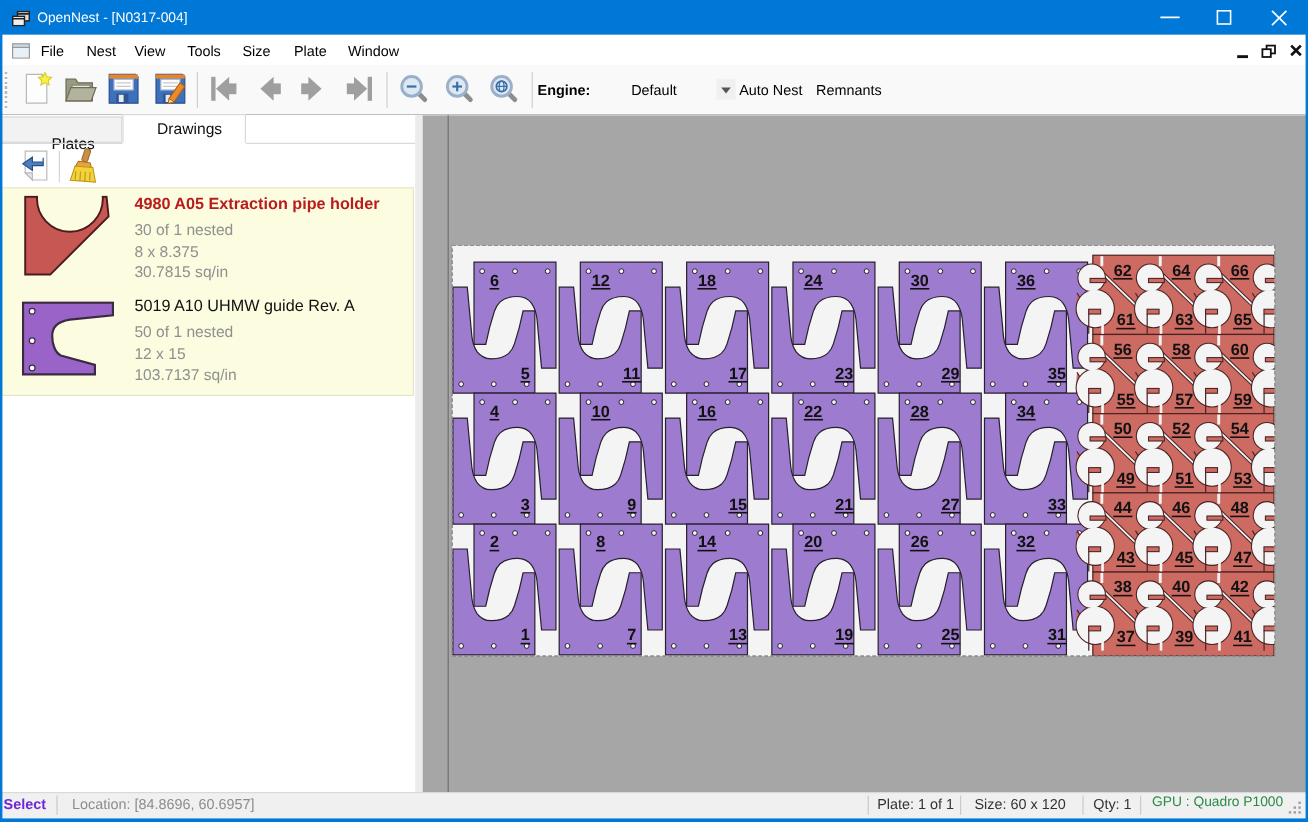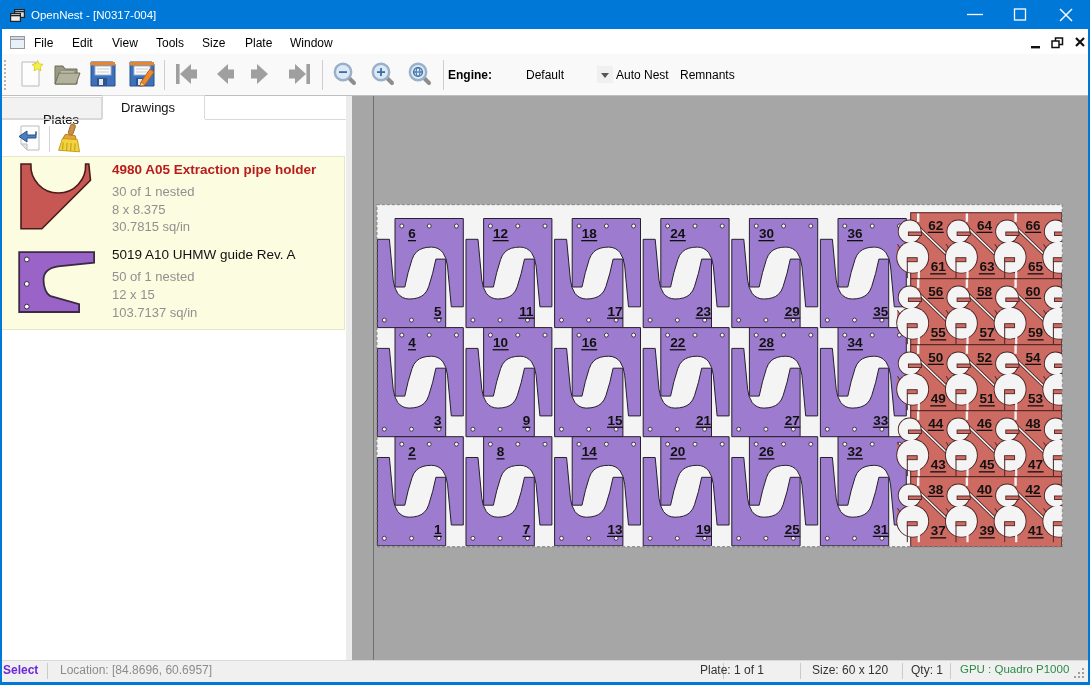--- a/index.html
+++ b/index.html
@@ -34,21 +34,21 @@
  <line x1="107" y1="9" x2="119" y2="21" stroke="#fff" stroke-width="1.4"></line>
  <line x1="119" y1="9" x2="107" y2="21" stroke="#fff" stroke-width="1.4"></line>
 </svg>
 
 <div class="abs menubar"></div>
 <svg class="abs" style="left:10px;top:36px" width="15" height="13" viewBox="0 0 15 13">
  <rect x="0.5" y="0.5" width="14" height="12" fill="#e8f0f8" stroke="#9a9a9a"></rect>
  <rect x="0.5" y="0.5" width="14" height="3" fill="#c9d9ea" stroke="#9a9a9a"></rect>
 </svg>
 <div class="abs mi" style="left:34px">File</div>
-<div class="abs mi" style="left:72px">Edit</div>
+<div class="abs mi" style="left:72px">Nest</div>
 <div class="abs mi" style="left:112px">View</div>
 <div class="abs mi" style="left:156px">Tools</div>
 <div class="abs mi" style="left:202px">Size</div>
 <div class="abs mi" style="left:245px">Plate</div>
 <div class="abs mi" style="left:290px">Window</div>
 <svg class="abs" style="left:1028px;top:33px" width="60" height="18" viewBox="0 0 60 18">
  <rect x="3" y="13" width="9" height="2.4" fill="#111"></rect>
  <rect x="27.5" y="5" width="7" height="6.5" fill="#fff" stroke="#111" stroke-width="1.5"></rect>
  <rect x="24" y="8" width="7" height="6.5" fill="#fff" stroke="#111" stroke-width="1.5"></rect>
  <path d="M48,5 L56,13 M56,5 L48,13" stroke="#111" stroke-width="2.2"></path>
@@ -132,21 +132,21 @@
     <polygon points="4,7 12,7 8,12" fill="#555"></polygon>
   </svg>
 <div class="abs tlabel" style="left:616px">Auto Nest</div>
 <div class="abs tlabel" style="left:680px">Remnants</div>
 
 <div class="abs panel"></div>
 <div class="abs splitter"></div>
 <div class="abs" style="left:1px;top:97px;width:101px;height:22px;background:#f2f2f2;border:1px solid #d9d9d9"></div>
 <div class="abs tab" style="left:1px;top:112px;width:120px">Plates</div>
 <div class="abs" style="left:102px;top:95px;width:103px;height:24px;background:#fff;border:1px solid #d9d9d9;border-bottom:none"></div>
-<div class="abs tab" style="left:98px;top:100px;width:100px">Drawings</div>
+<div class="abs tab" style="left:108px;top:100px;width:100px">Drawings</div>
 <div class="abs" style="left:0px;top:119px;width:102px;height:1px;background:#d9d9d9"></div>
 <div class="abs" style="left:205px;top:119px;width:141px;height:1px;background:#d9d9d9"></div>
 <svg width="28" height="30" viewBox="0 0 28 30" style="position:absolute;left:15px;top:123px">
 <path d="M6,3 L24,3 L24,27 L12,27 L6,21 Z" fill="#fdfdfd" stroke="#bbb"></path>
 <path d="M6,21 L12,21 L12,27 Z" fill="#e4e4e4" stroke="#bbb"></path>
 <path d="M21,8.5 L21,12 L12,12 L12,8 L4,13.5 L12,19 L12,15 L21,15 Z" fill="#4a7fc1" stroke="#2a4f86" stroke-width="1"></path>
 </svg>
 <div class="abs" style="left:49px;top:126px;width:1px;height:26px;background:#d5d5d5"></div>
 <svg width="28" height="30" viewBox="0 0 28 30" style="position:absolute;left:54px;top:123px">
 <rect x="15.5" y="1" width="5" height="11" rx="2" fill="#c98f4a" stroke="#96641f" stroke-width="0.8" transform="rotate(18 18 6)"></rect>
@@ -614,21 +614,21 @@
 <rect x="1025.1" y="495.7" width="16" height="1.3" fill="#111"></rect>
 <text x="1035.6" y="535.2" font-size="13.5" font-weight="bold" text-anchor="middle" fill="#111">41</text>
 <rect x="1027.6" y="537.2" width="16" height="1.3" fill="#111"></rect>
 </svg>
 
 <div class="abs statusbar"></div>
 <div class="abs st" style="left:3px;font-weight:bold;color:#6d28d9">Select</div>
 <div class="abs ssep" style="left:47px"></div>
 <div class="abs st" style="left:60px;color:#8c8c8c">Location: [84.8696, 60.6957]</div>
 <div class="abs ssep" style="left:723px"></div>
-<div class="abs st" style="left:700px">Plate: 1 of 1</div>
+<div class="abs st" style="left:731px">Plate: 1 of 1</div>
 <div class="abs ssep" style="left:800px"></div>
 <div class="abs st" style="left:812px">Size: 60 x 120</div>
 <div class="abs ssep" style="left:902px"></div>
 <div class="abs st" style="left:911px">Qty: 1</div>
 <div class="abs ssep" style="left:950px"></div>
 <div class="abs st" style="left:960px;color:#2a8c46;font-size:11.5px">GPU : Quadro P1000</div>
 <svg class="abs" style="left:1072px;top:666px" width="14" height="14" viewBox="0 0 14 14">
  <g fill="#9f9f9f">
       <rect x="10" y="2" width="2" height="2"></rect>
       <rect x="10" y="6" width="2" height="2"></rect>

